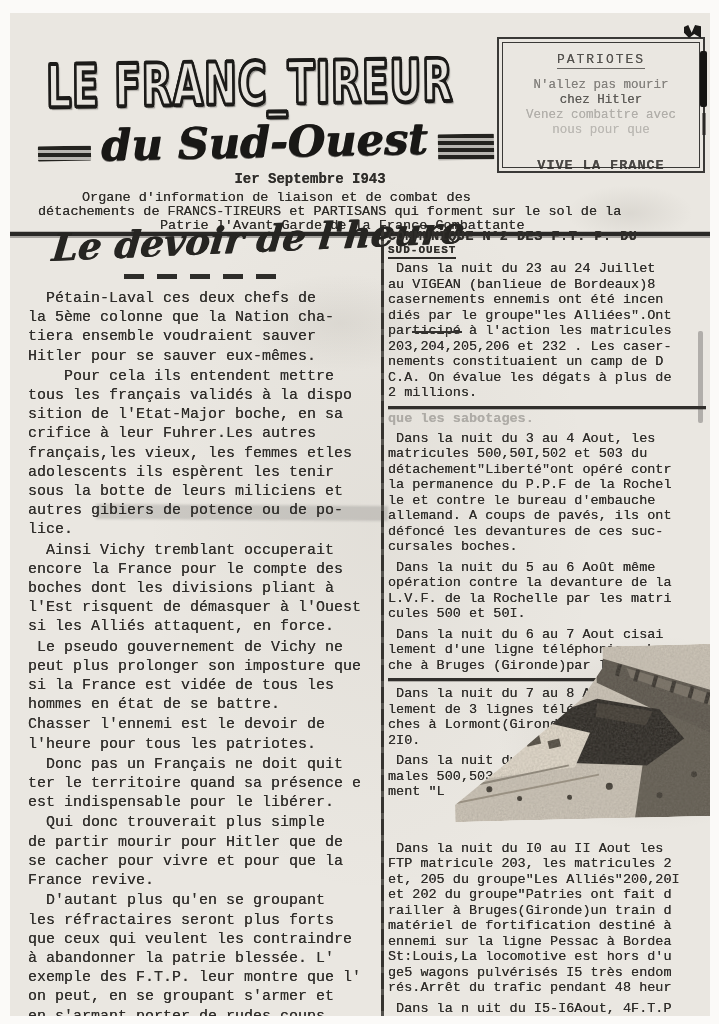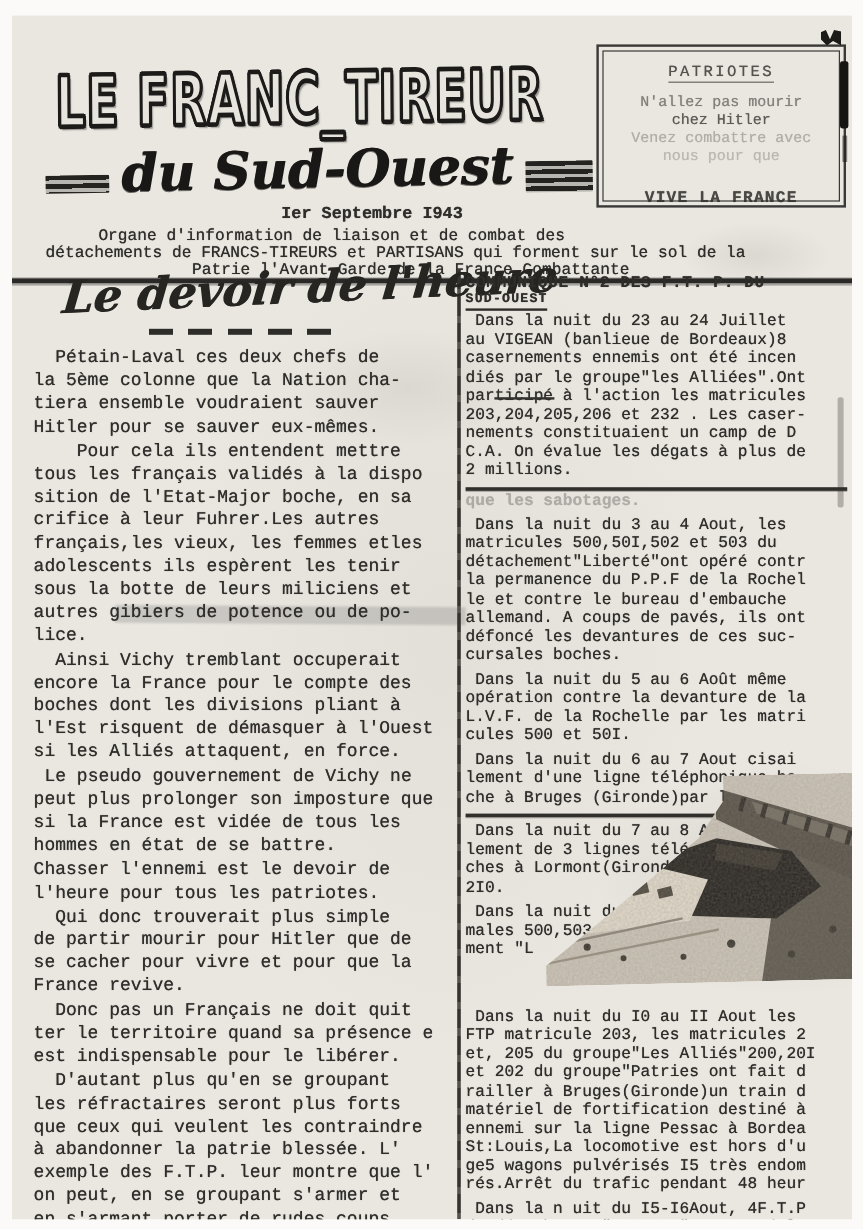--- a/index.html
+++ b/index.html
@@ -157,27 +157,27 @@
 encore la France pour le compte des
 boches dont les divisions pliant à
 l'Est risquent de démasquer à l'Ouest
 si les Alliés attaquent, en force.</div>
       <div class="para lines typed"> Le pseudo gouvernement de Vichy ne
 peut plus prolonger son imposture que
 si la France est vidée de tous les
 hommes en état de se battre.</div>
       <div class="para lines typed">Chasser l'ennemi est le devoir de
 l'heure pour tous les patriotes.</div>
+      <div class="para lines typed">  Donc pas un Français ne doit quit
+ter le territoire quand sa présence e
+est indispensable pour le libérer.</div>
       <div class="para lines typed">  Qui donc trouverait plus simple
 de partir mourir pour Hitler que de
 se cacher pour vivre et pour que la
 France revive.</div>
-      <div class="para lines typed">  Donc pas un Français ne doit quit
-ter le territoire quand sa présence e
-est indispensable pour le libérer.</div>
       <div class="para lines typed">  D'autant plus qu'en se groupant
 les réfractaires seront plus forts
 que ceux qui veulent les contraindre
 à abandonner la patrie blessée. L'
 exemple des F.T.P. leur montre que l'
 on peut, en se groupant s'armer et
 en s'armant porter de rudes coups
 à l'ennemi.</div>
 
     </div>

